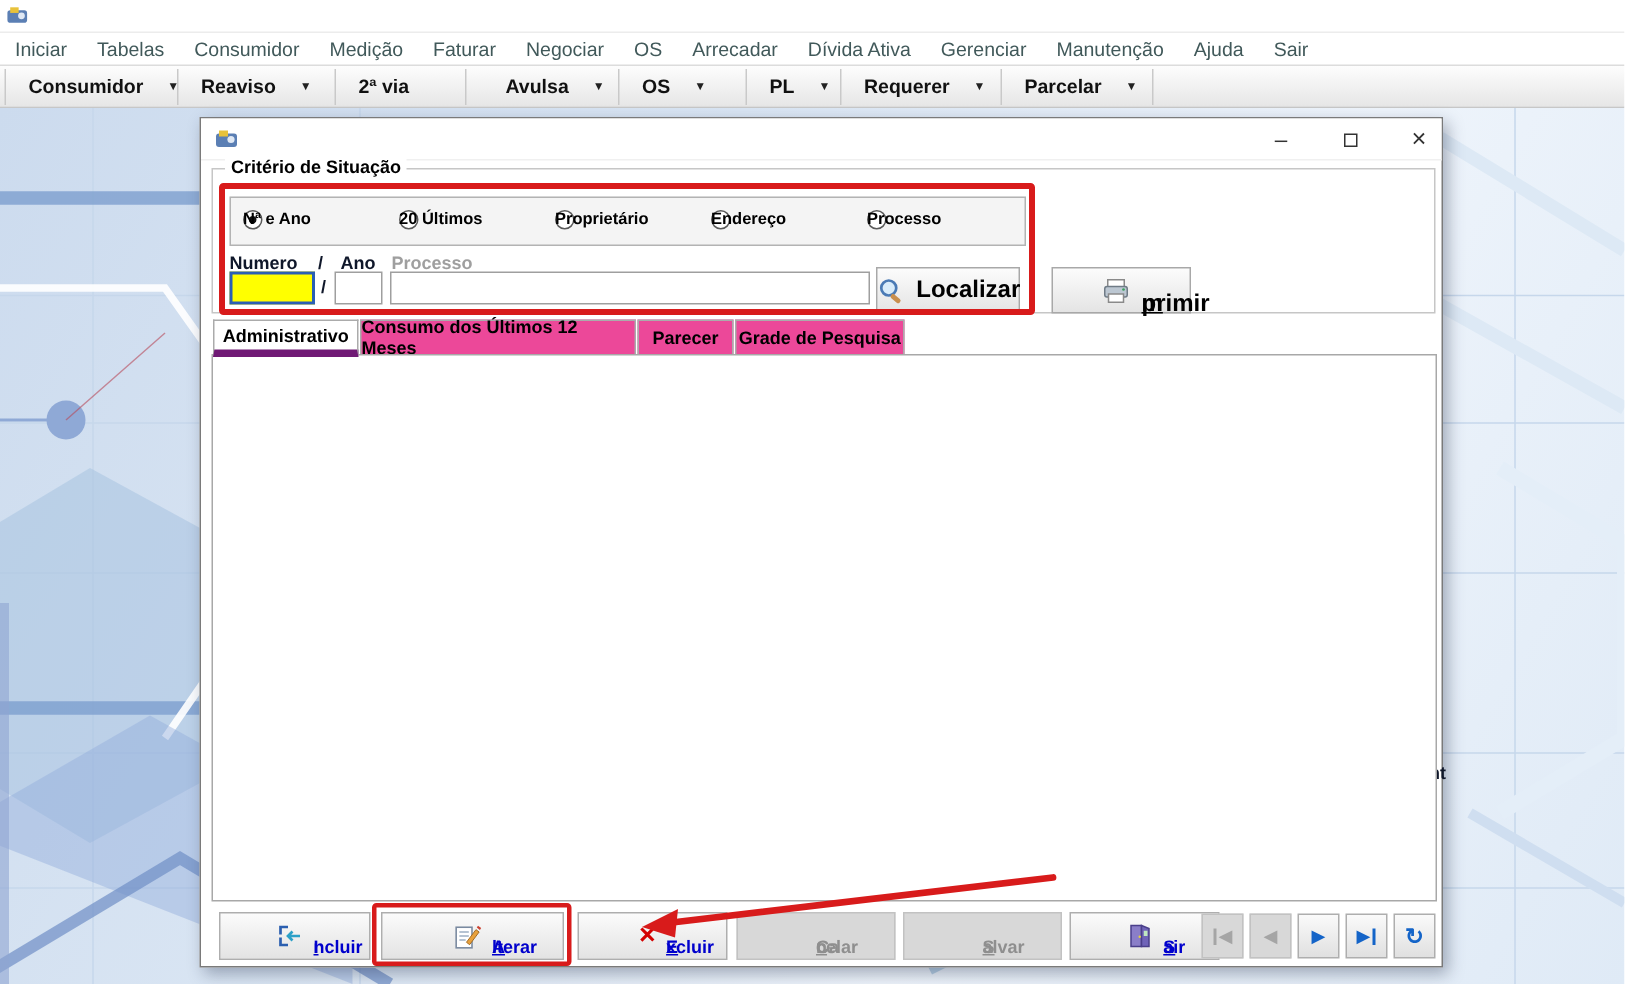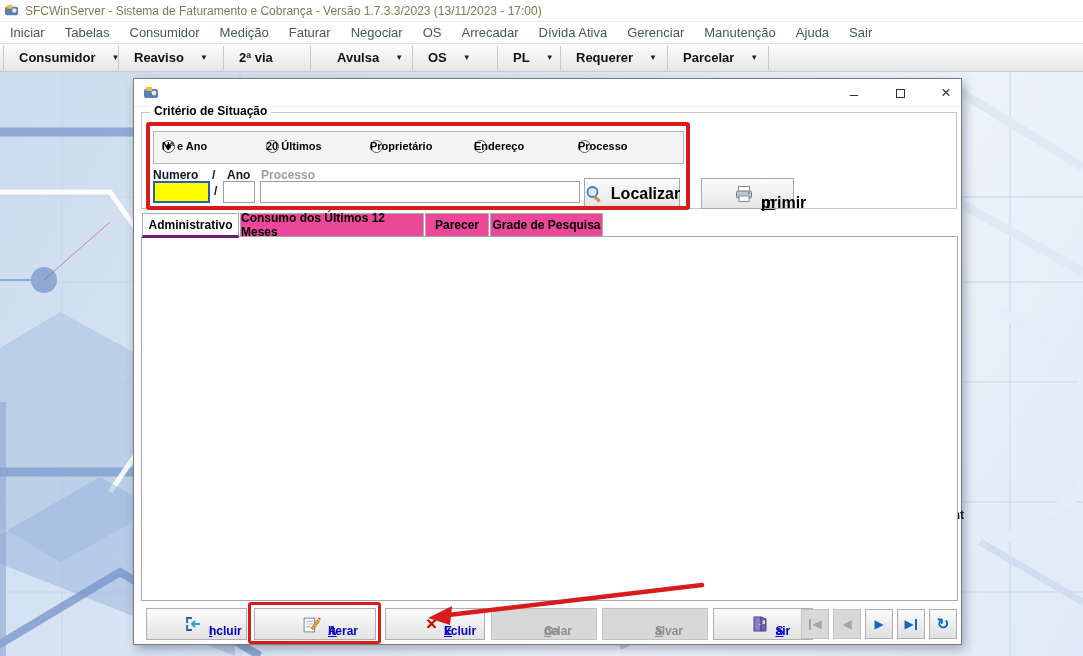--- a/index.html
+++ b/index.html
@@ -33,21 +33,21 @@
   .f.y{background:#ffff00;border:2px solid #2a5fb4}
   .f.r{text-align:right}
   .f.c{text-align:center}
   .cbar{position:absolute;right:1px;top:1px;bottom:1px;width:16px;background:#e9e9e9;border-left:1px solid #bdbdbd;display:flex;align-items:center;justify-content:center;font-size:8px;color:#444}
   .cbar.mini{width:11px;font-size:7px}
   .radio{display:flex;align-items:flex-start;gap:5px;font-weight:bold;color:#000;white-space:nowrap;font-size:11px}
   .radio .o{position:static;width:13px;height:13px;border-radius:50%;border:1px solid #5a5a5a;background:#fff;flex:none;position:relative}
   .radio.sel .o::after{content:"";position:absolute;left:3px;top:3px;width:5px;height:5px;border-radius:50%;background:#111}
   .panel{background:#f4f4f4;border:1px solid #b3b3b3}
   .tab{top:134px;height:24px;background:#ec4899;border:1px solid #ababab;display:flex;align-items:center;justify-content:center;font-weight:bold;color:#000;font-size:12px}
-  .tab.on{background:#fff;border-bottom:3px solid #701a75;height:25px;z-index:3}
+  .tab.on{background:#fff;border-bottom:5px solid #701a75;height:25px;z-index:3}
   .tpage{left:7px;top:157px;width:817px;height:365px;border:1px solid #a8a8a8;background:#fff;z-index:1}
   .cbtn{height:31px;background:linear-gradient(#fcfcfc,#e4e4e4);border:1px solid #a8a8a8;display:flex;align-items:center;justify-content:center;gap:7px;font-weight:bold;color:#000;font-size:16px}
   .fbtn{height:32px;background:linear-gradient(#fbfbfb,#e3e3e3);border:1px solid #aeaeae;display:flex;align-items:center;justify-content:center;gap:7px;font-weight:bold;color:#0000cc;font-size:12px}
   .fbtn.dis{background:#d8d8d8;border-color:#c2c2c2;color:#8f8f8f}
   .fbtn .u,.cbtn .u{text-decoration:underline}
   .navb{height:30px;width:28px;top:530px;background:linear-gradient(#fafafa,#e0e0e0);border:1px solid #aeaeae;display:flex;align-items:center;justify-content:center;font-size:12px;color:#1464c8}
   .navb.dis{background:#d8d8d8;color:#a5a5a5;border-color:#c2c2c2}
   .navb .bar{position:static;width:2px;height:11px;background:currentColor;margin:0 1px}
   .x-ico{position:static;color:#d40000;font-size:19px;font-weight:bold;line-height:14px}
   .scr{right:14px;color:#b5b5b5;font-size:7px}
@@ -60,21 +60,20 @@
 <body>
 
 <div class="page">
 
   <div class="titlebar">
     <svg class="ico" width="15" height="15" viewBox="0 0 16 16">
         <rect x="1" y="4" width="14" height="9" rx="2" fill="#5b7fb4"></rect>
         <rect x="3" y="2" width="6" height="4" fill="#e8c23a"></rect>
         <circle cx="11" cy="8" r="2.4" fill="#dfe8f4"></circle>
       </svg>
-    <span class="t">SFCWinServer - Sistema de Faturamento e Cobrança - Versão 1.7.3.3/2023 (13/11/2023 - 17:00)</span>
   </div>
 
   <div class="menubar">
     <span class="mi">Iniciar</span>
     <span class="mi">Tabelas</span>
     <span class="mi">Consumidor</span>
     <span class="mi">Medição</span>
     <span class="mi">Faturar</span>
     <span class="mi">Negociar</span>
     <span class="mi">OS</span>

